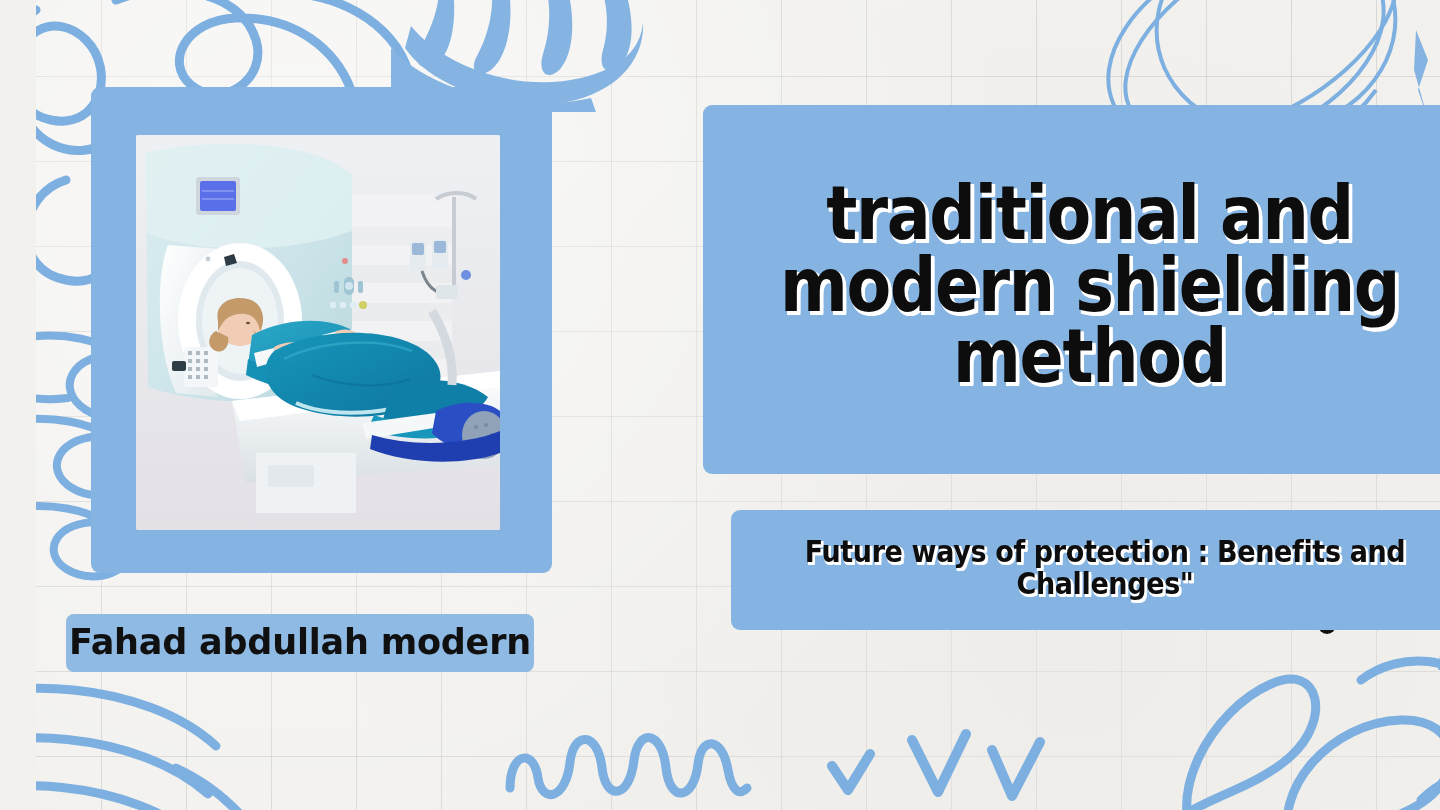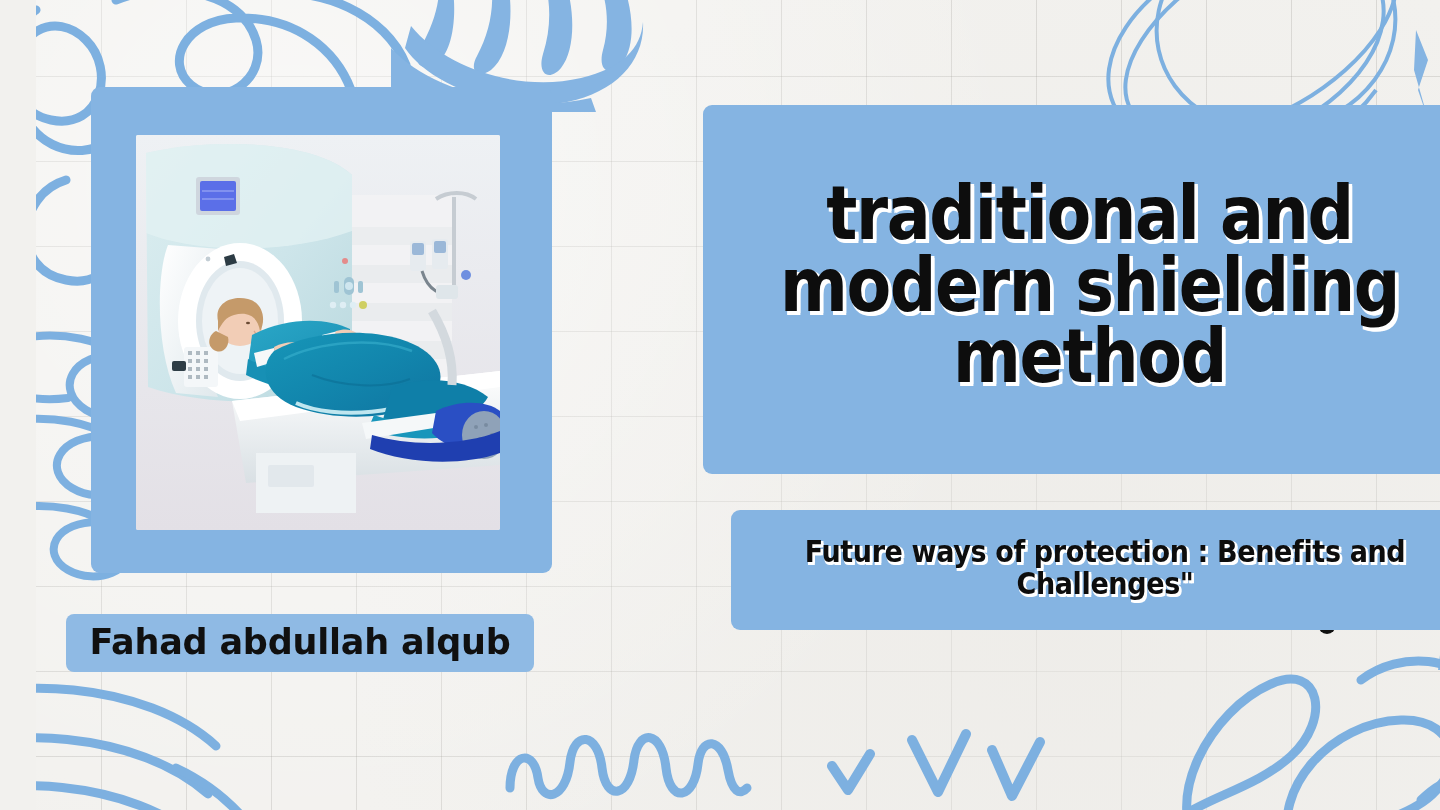--- a/index.html
+++ b/index.html
@@ -387,16 +387,16 @@
 
   <div id="title-box">
     <div id="title-text">traditional and modern shielding method</div>
   </div>
 
   <div id="subtitle-box">
     <div id="subtitle-text">Future ways of protection : Benefits and Challenges"</div>
   </div>
 
   <div id="author-box">
-    <div id="author-text">Fahad abdullah alqub</div>
+    <div id="author-text">Fahad abdullah modern</div>
   </div>
 
 </div>
 
 </body></html>

